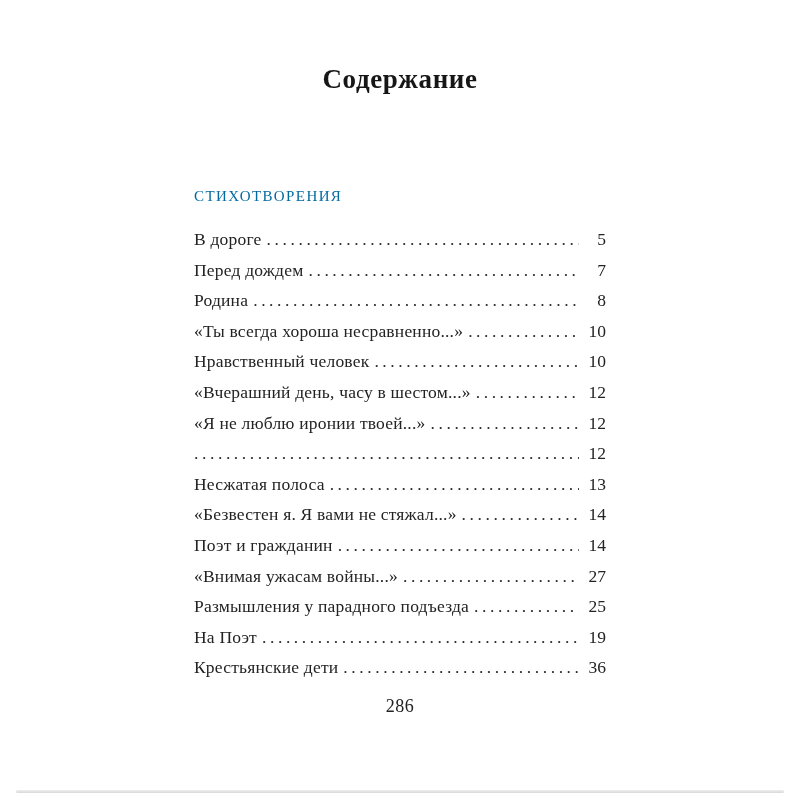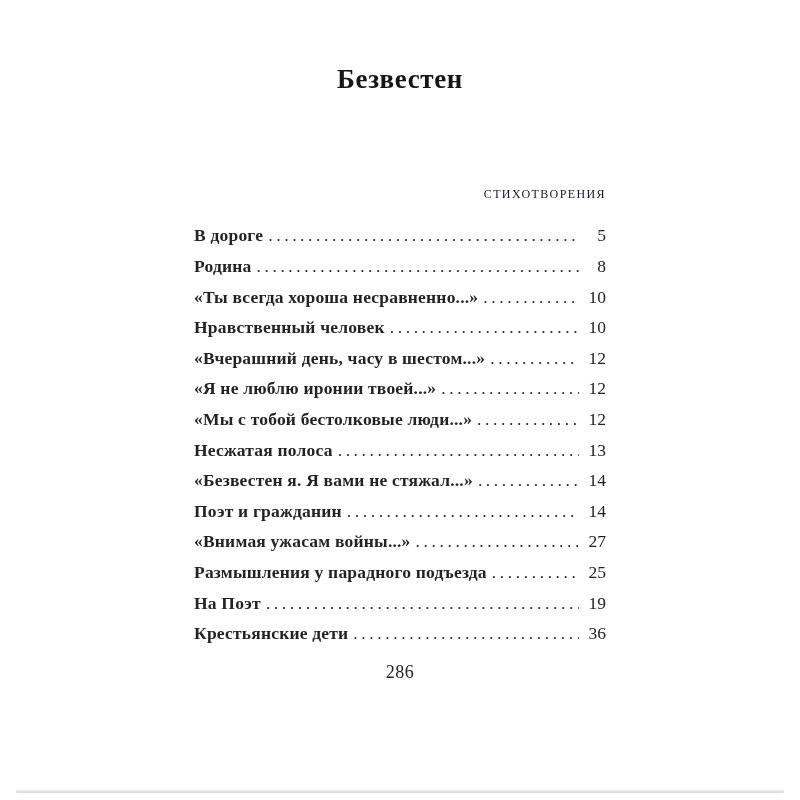--- a/index.html
+++ b/index.html
@@ -23,43 +23,42 @@
   .book-title {
     font-size: 27px;
     font-weight: bold;
     text-align: center;
     letter-spacing: 0.6px;
     color: #161616;
     margin: 0 0 92px 0;
     line-height: 1.15;
   }
   .section-heading {
-    font-size: 12px;
+    font-size: 15px;
     font-weight: normal;
-    text-align: right;
+    text-align: left;
     letter-spacing: 1.4px;
-    color: #0f172a;
+    color: #0369a1;
     margin: 0 0 19px 0;
     line-height: 1.2;
   }
   .toc {
     color: #232323;
   }
   .toc-row {
     display: flex;
     align-items: baseline;
     font-size: 17.5px;
     line-height: 30.6px;
     white-space: nowrap;
   }
   .toc-title {
     white-space: nowrap;
     padding-right: 5px;
     letter-spacing: 0.2px;
-    font-weight: bold;
   }
   .dot-leader {
     flex: 1;
     overflow: hidden;
     white-space: nowrap;
     letter-spacing: 3.6px;
     color: #2a2a2a;
   }
   .dot-leader::after {
     content: "................................................................................................";
@@ -86,32 +85,37 @@
     background: linear-gradient(to bottom, #ececec, #d2d2d2);
     border-radius: 2px;
     opacity: 0.85;
   }
 </style>
 </head>
 <body>
 
 <div class="page">
 
-  <h1 class="book-title">Безвестен</h1>
+  <h1 class="book-title">Содержание</h1>
 
   <div class="section-heading">СТИХОТВОРЕНИЯ</div>
 
   <div class="toc">
 
     <div class="toc-row">
       <span class="toc-title">В дороге</span>
       <span class="dot-leader"></span>
       <span class="toc-page">5</span>
     </div>
 
+    <div class="toc-row">
+      <span class="toc-title">Перед дождем</span>
+      <span class="dot-leader"></span>
+      <span class="toc-page">7</span>
+    </div>
 
     <div class="toc-row">
       <span class="toc-title">Родина</span>
       <span class="dot-leader"></span>
       <span class="toc-page">8</span>
     </div>
 
     <div class="toc-row">
       <span class="toc-title">«Ты всегда хороша несравненно...»</span>
       <span class="dot-leader"></span>
@@ -130,21 +134,20 @@
       <span class="toc-page">12</span>
     </div>
 
     <div class="toc-row">
       <span class="toc-title">«Я не люблю иронии твоей...»</span>
       <span class="dot-leader"></span>
       <span class="toc-page">12</span>
     </div>
 
     <div class="toc-row">
-      <span class="toc-title">«Мы с тобой бестолковые люди...»</span>
       <span class="dot-leader"></span>
       <span class="toc-page">12</span>
     </div>
 
     <div class="toc-row">
       <span class="toc-title">Несжатая полоса</span>
       <span class="dot-leader"></span>
       <span class="toc-page">13</span>
     </div>
 

